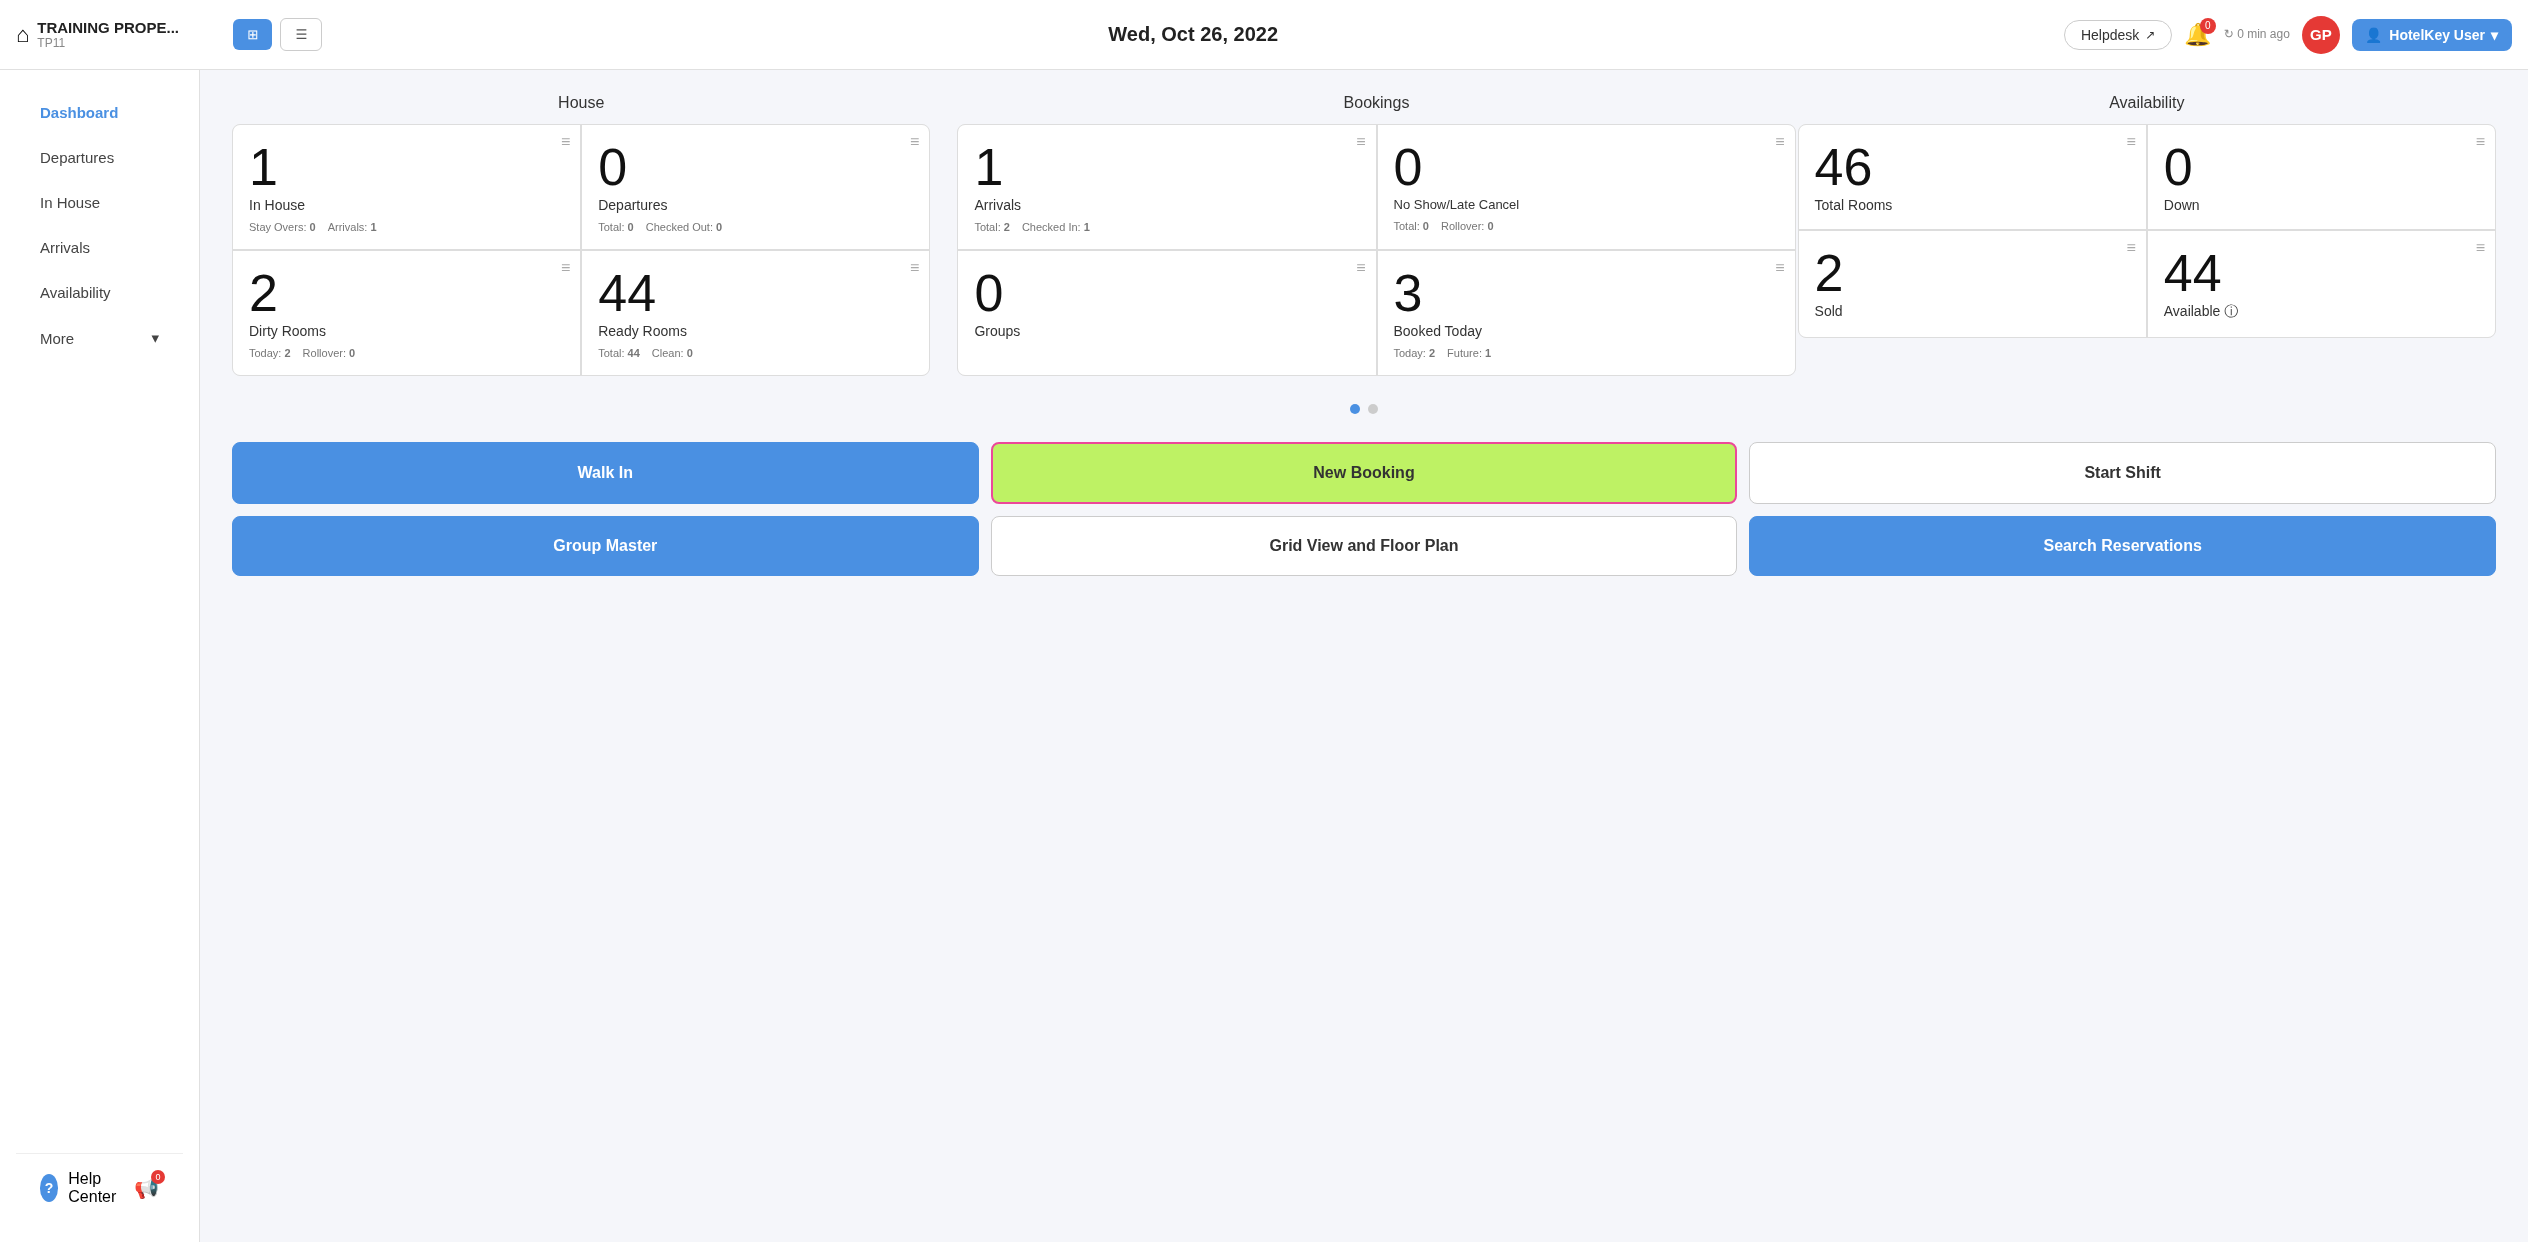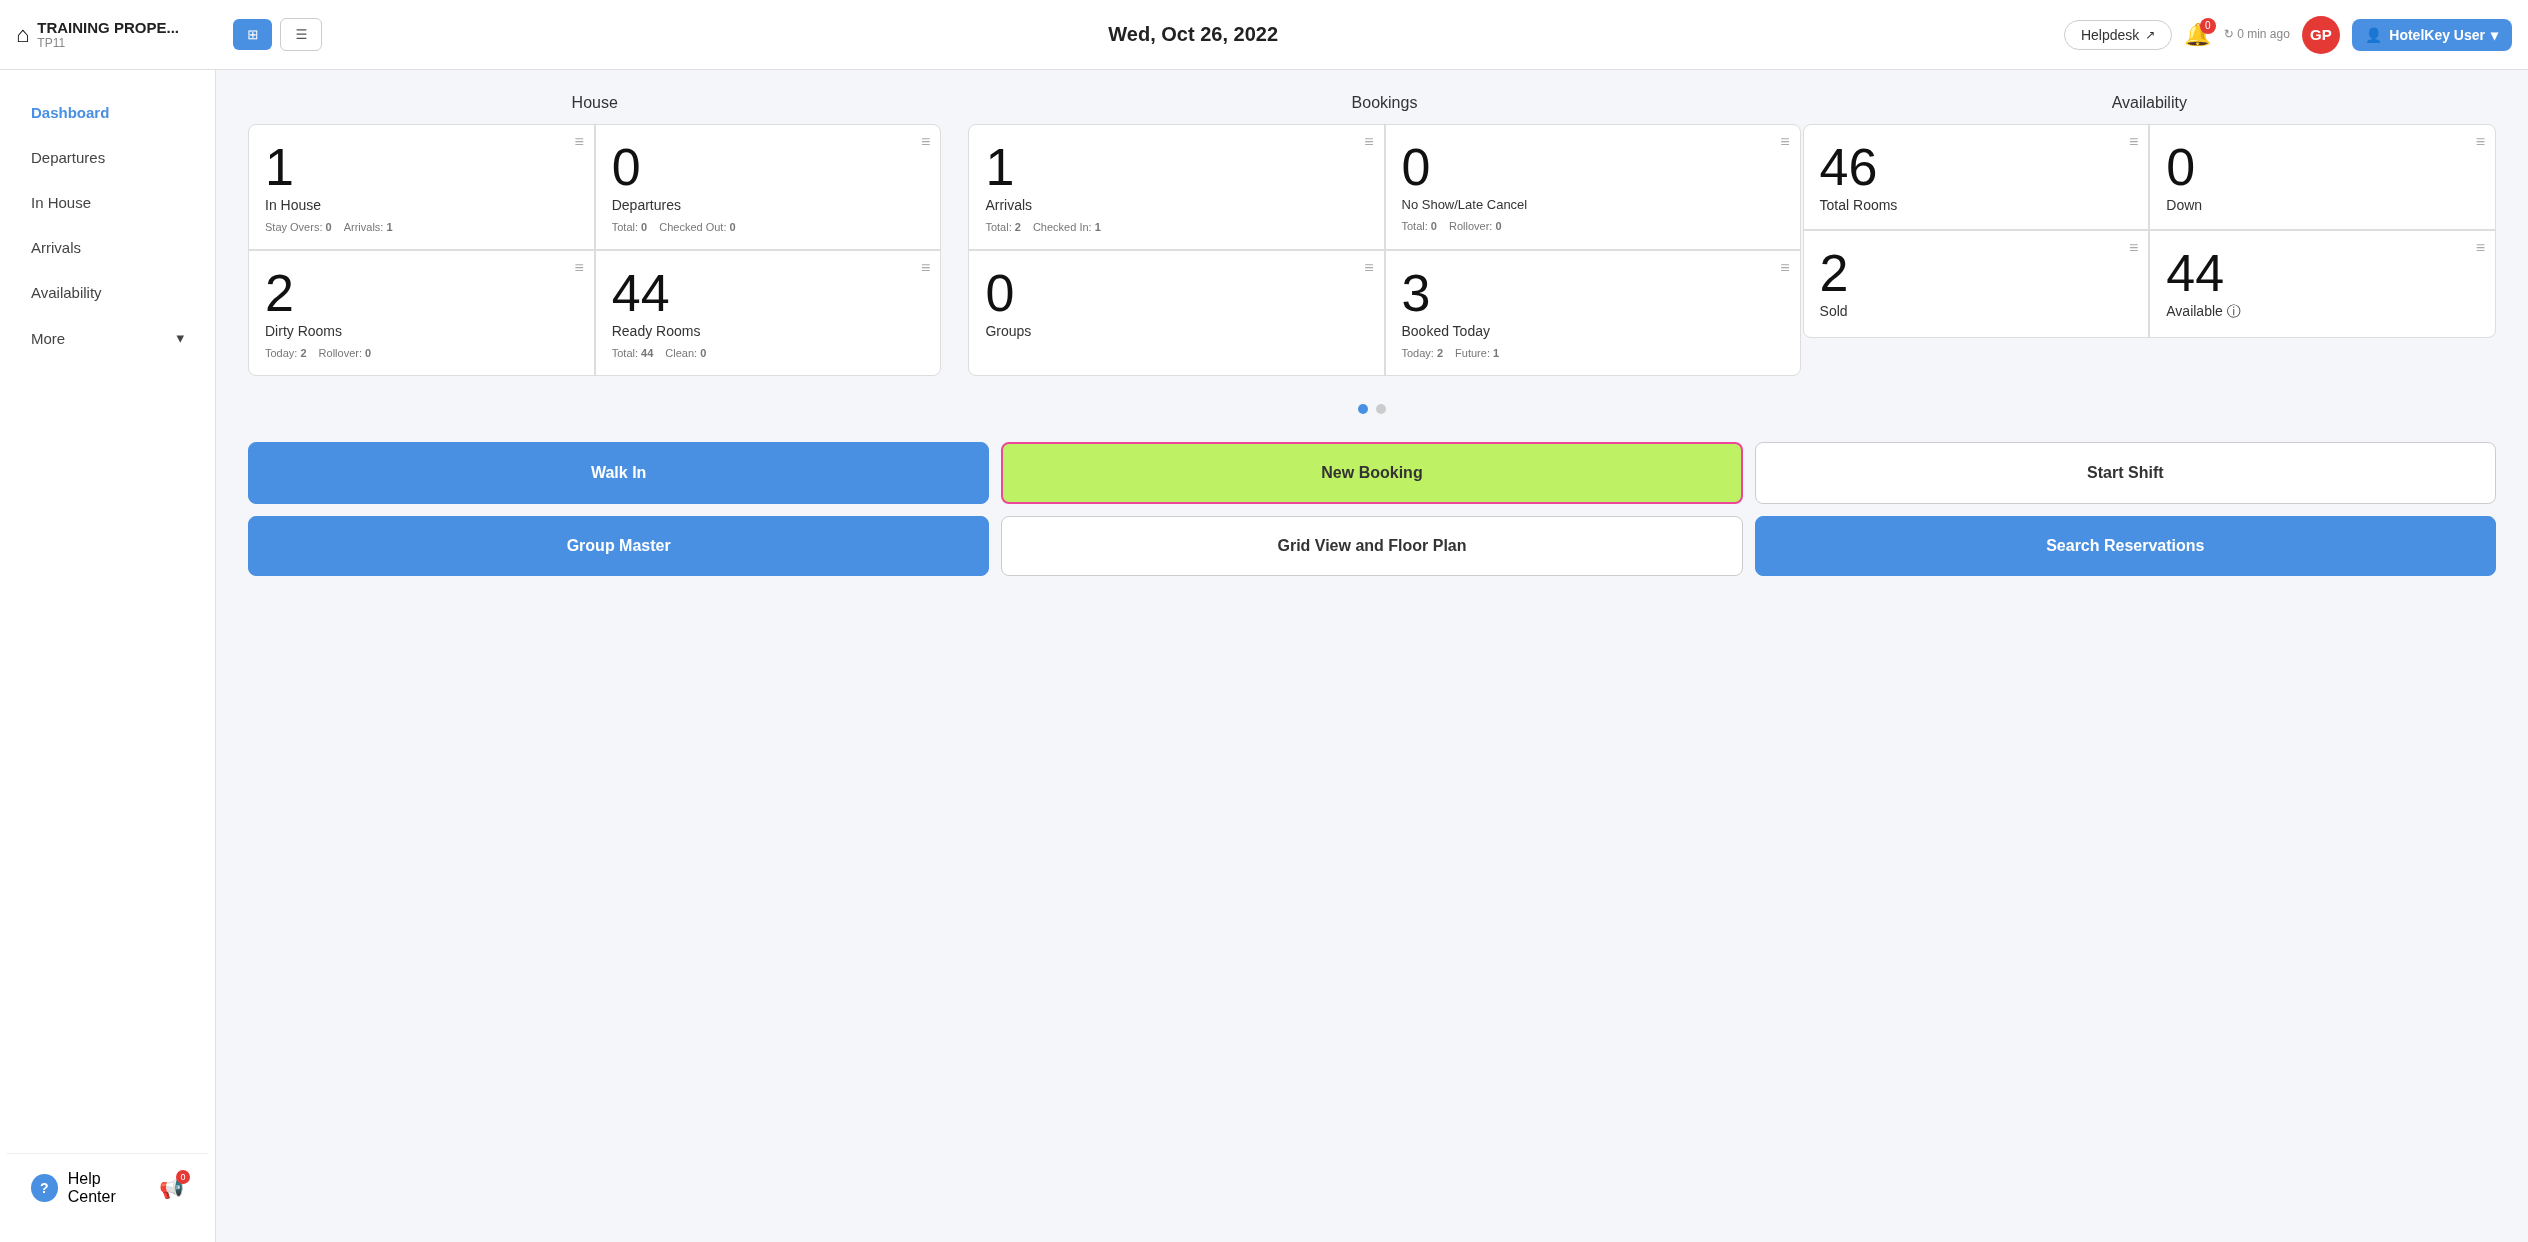--- a/index.html
+++ b/index.html
@@ -43,22 +43,22 @@
     .user-btn {
       background: #4a90e2; color: #fff; border: none; border-radius: 8px;
       padding: 8px 14px; cursor: pointer; font-size: 14px; font-weight: 600; display: flex; align-items: center; gap: 6px;
     }
 
     
     .layout { display: flex; flex: 1; overflow: hidden; }
 
     
     .sidebar {
-      width: 216px; background: #fff; border-right: 1px solid #e0e0e0;
-      display: flex; flex-direction: column; padding: 20px 7px; flex-shrink: 0;
+      width: 200px; background: #fff; border-right: 1px solid #e0e0e0;
+      display: flex; flex-direction: column; padding: 20px 16px; flex-shrink: 0;
     }
     .sidebar-item {
       padding: 14px 24px; font-size: 15px; color: #444; cursor: pointer;
     }
     .sidebar-item.active { color: #4a90e2; font-weight: 600; }
     .sidebar-item.more { display: flex; align-items: center; justify-content: space-between; }
     .sidebar-footer {
       margin-top: auto; padding: 16px 24px; display: flex; align-items: center; gap: 10px;
       border-top: 1px solid #eee;
     }

